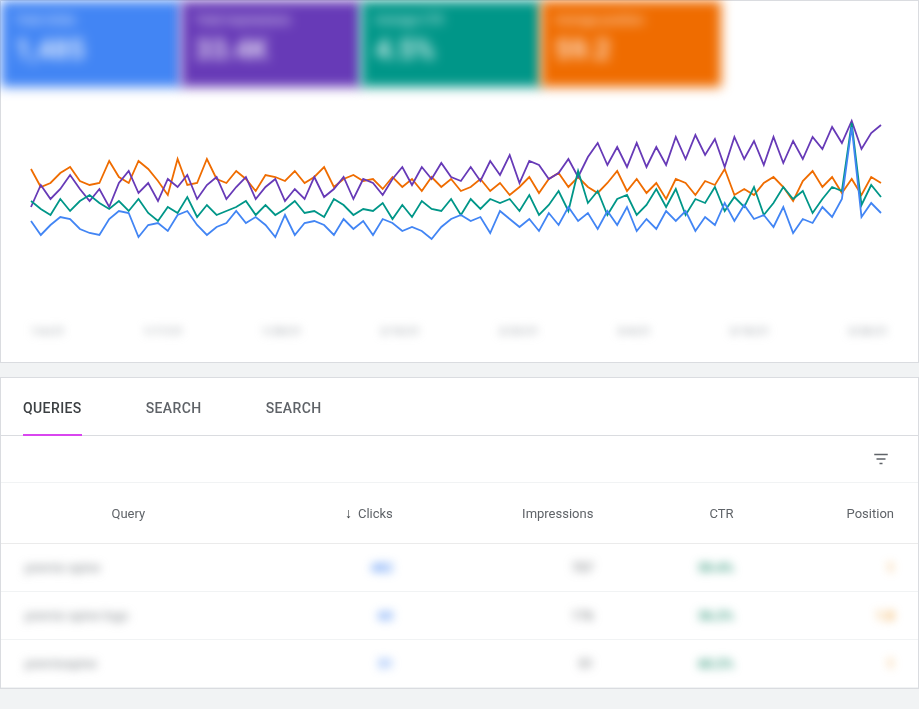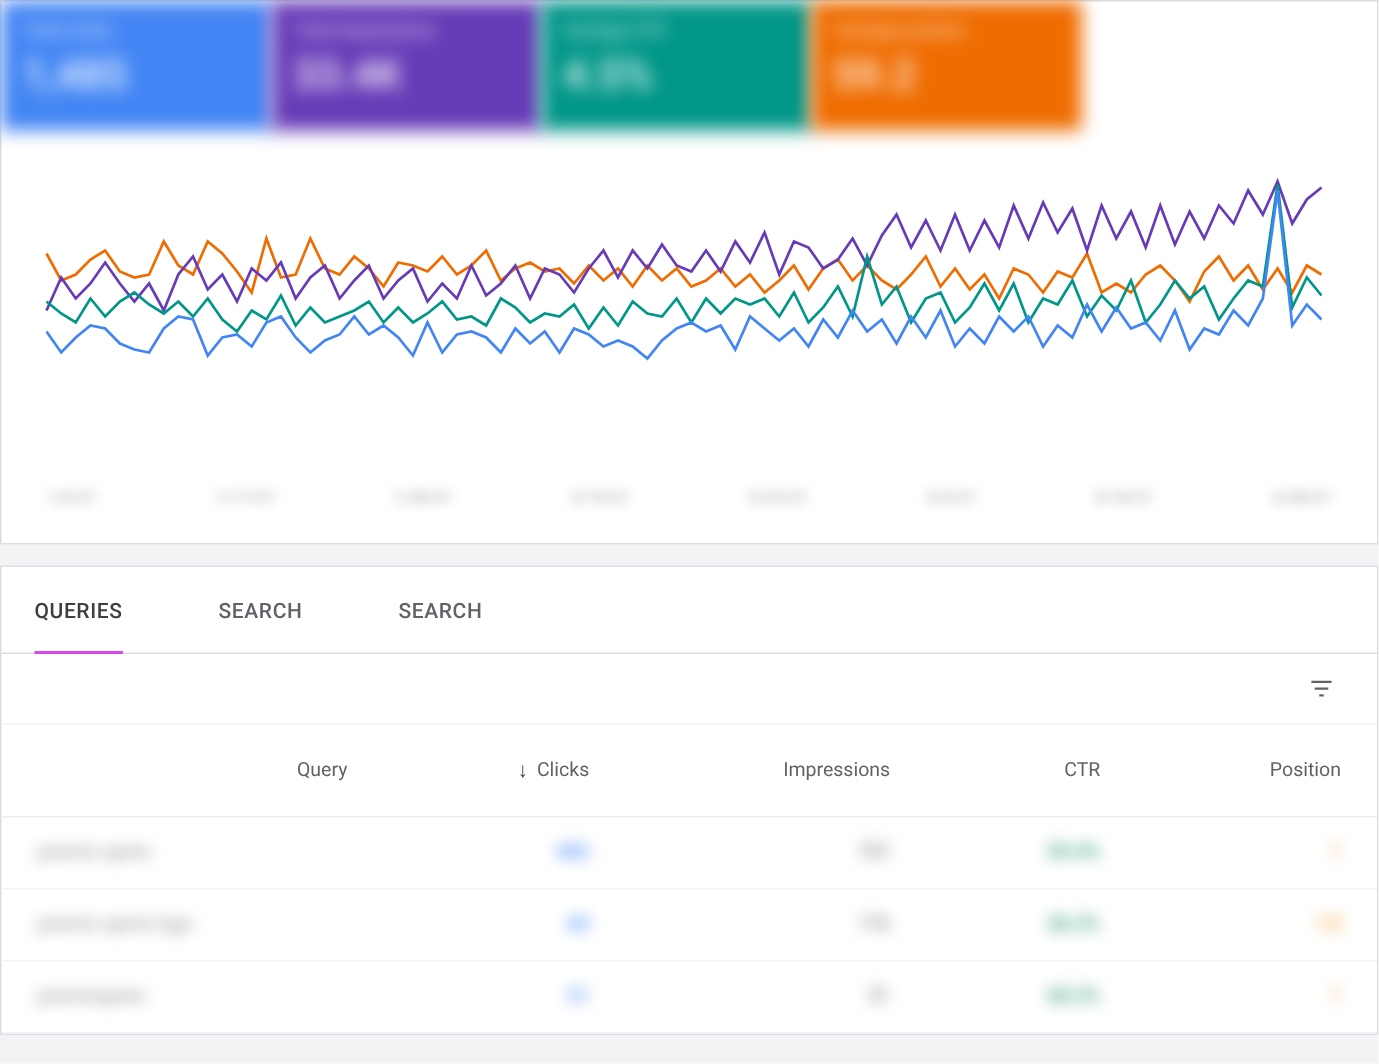--- a/index.html
+++ b/index.html
@@ -75,21 +75,21 @@
   .filter-row {
     display:flex; justify-content:flex-end;
     padding: 14px 28px;
     border-bottom: 1px solid #f1f3f4;
   }
   .filter-icon svg { display:block; }
 
   
   table { width:100%; border-collapse: collapse; }
   thead th {
-    text-align:right;
+    text-align:center;
     font-weight:400;
     color:#5f6368;
     font-size:13px;
     padding: 22px 24px;
     border-bottom:1px solid #ebebeb;
   }
   thead th.rt { text-align:right; }
   tbody td {
     padding: 16px 24px;
     border-bottom:1px solid #f1f3f4;

